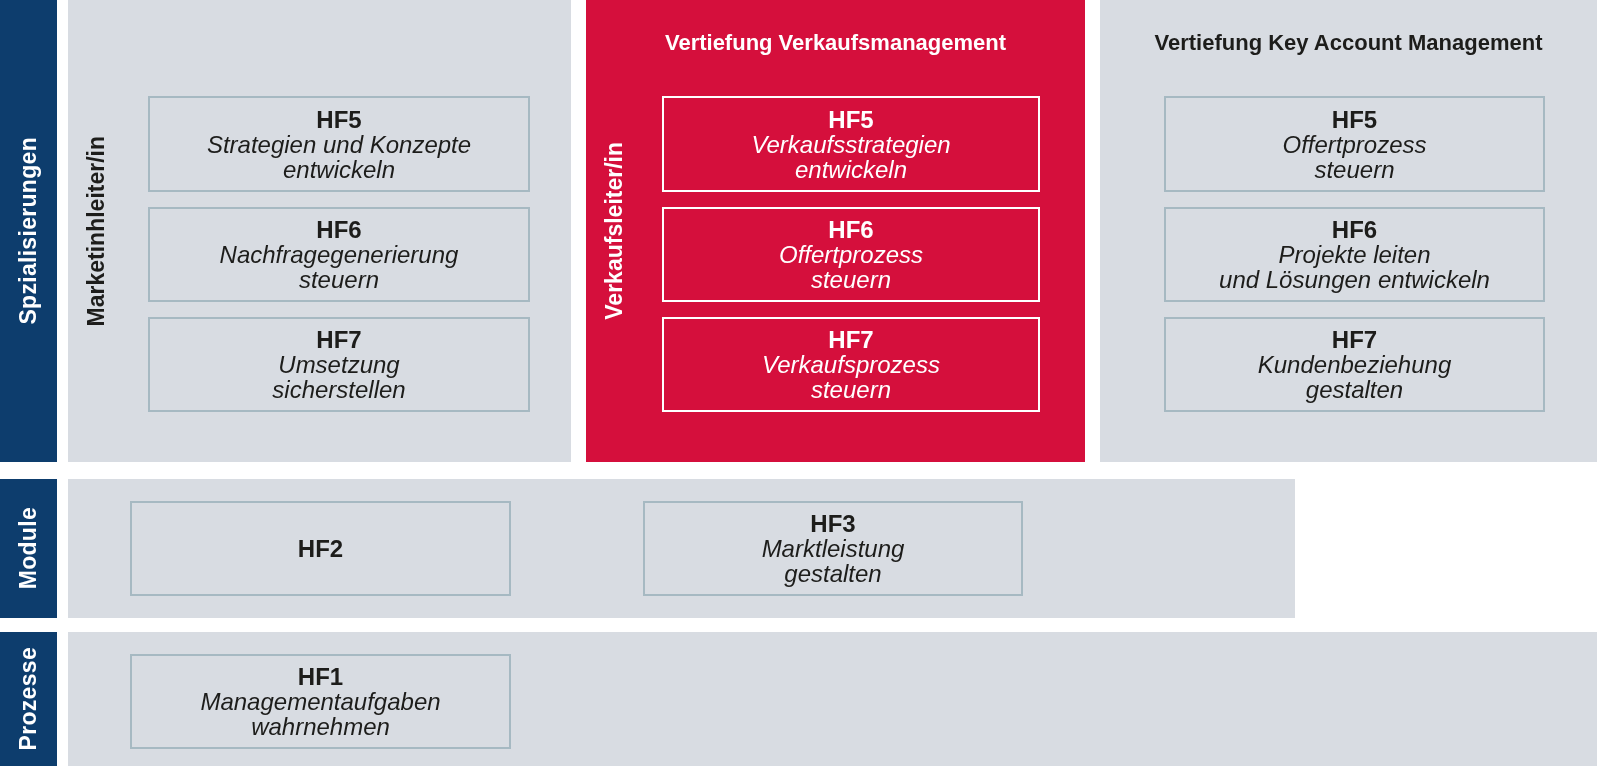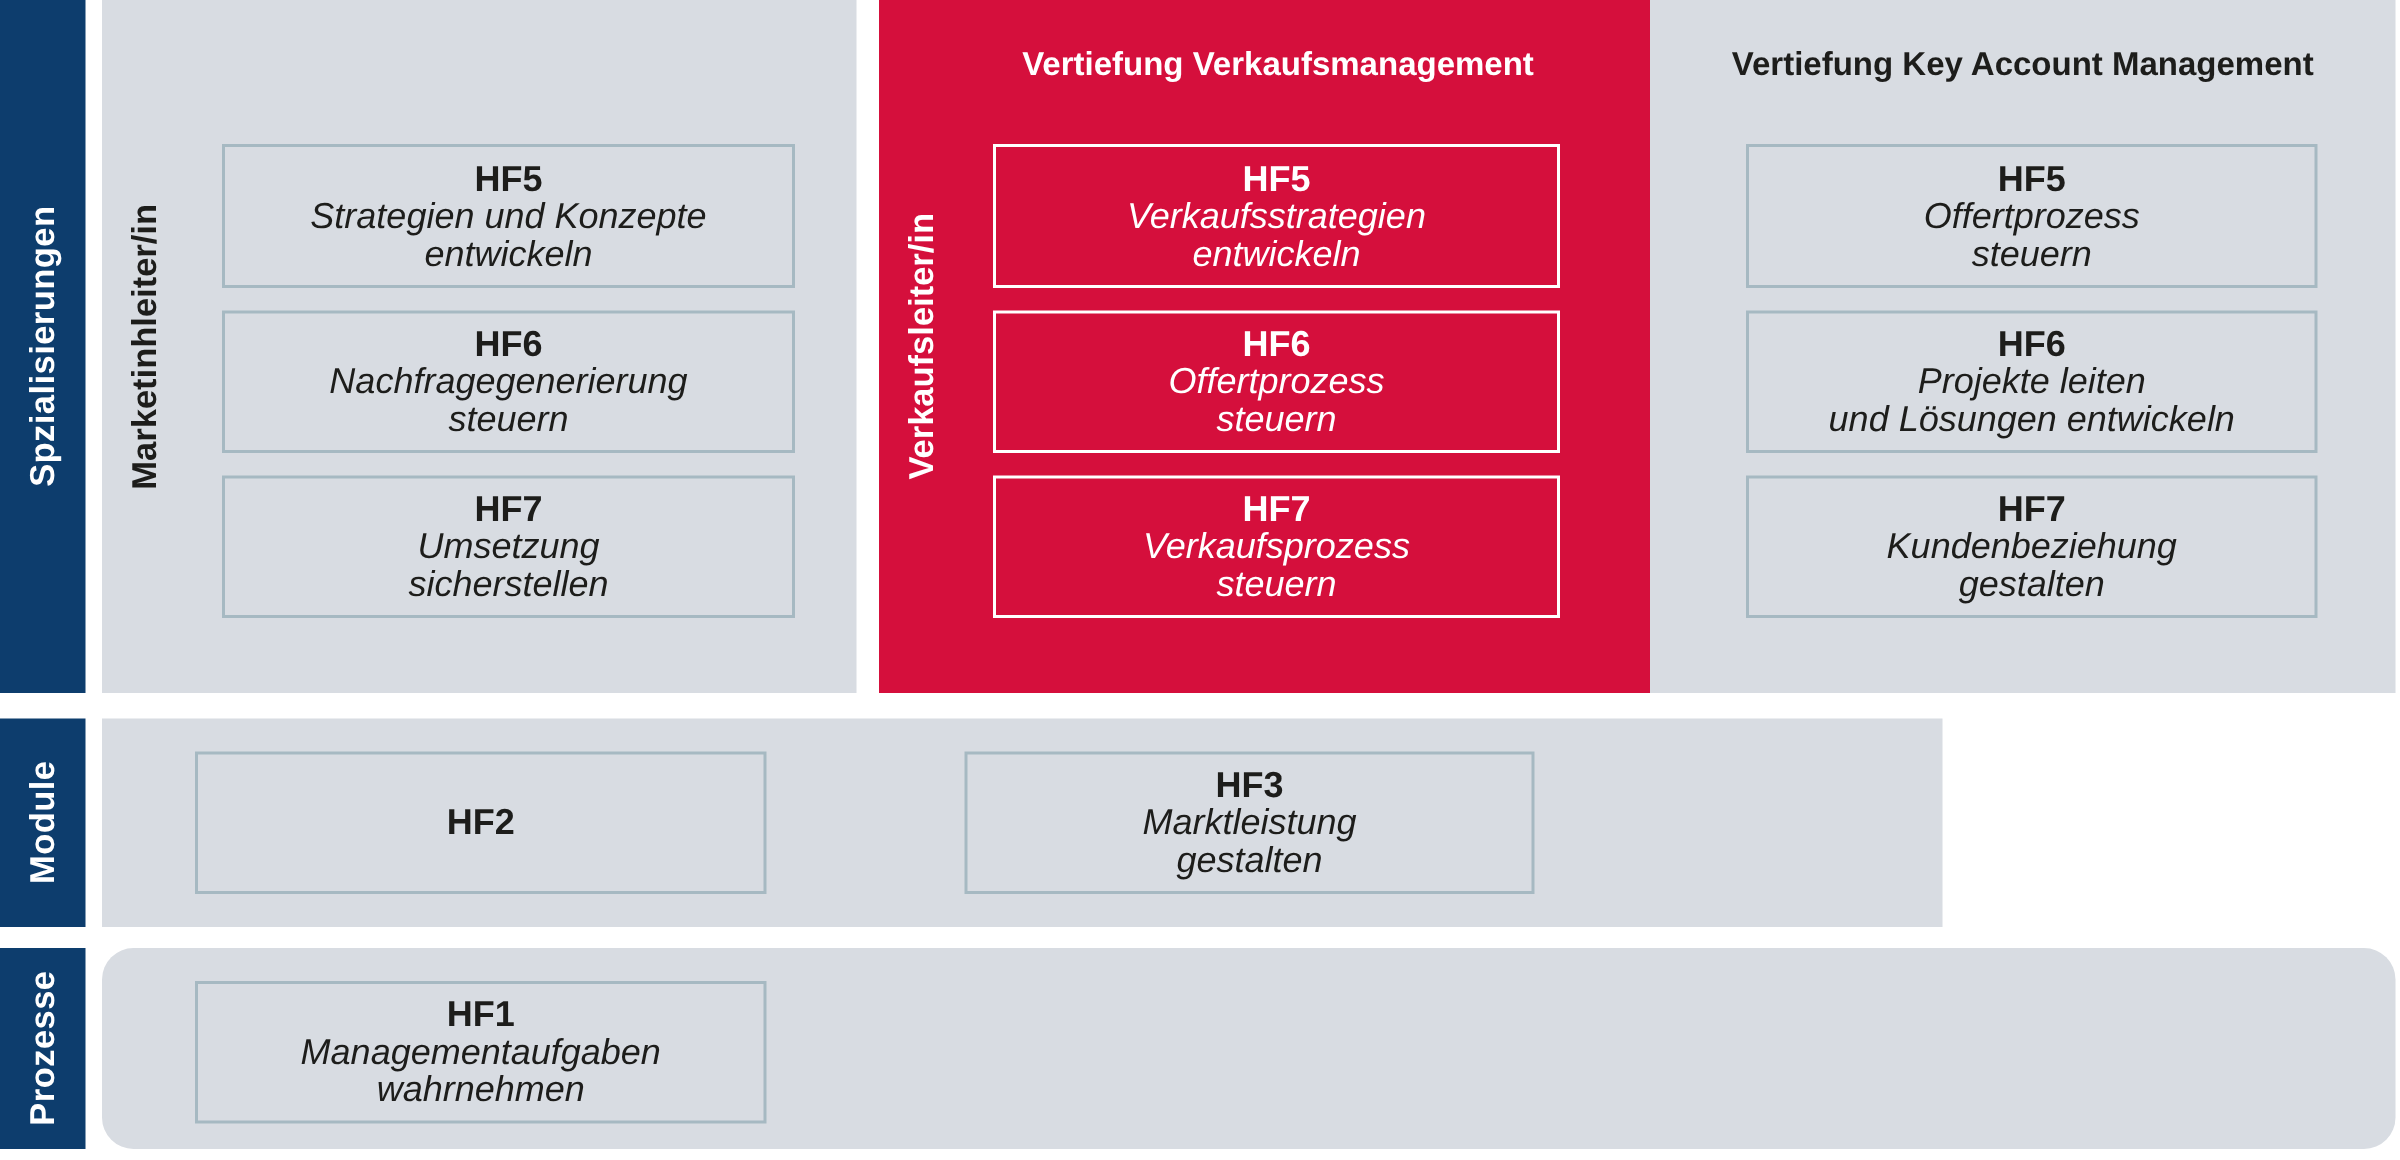--- a/index.html
+++ b/index.html
@@ -121,21 +121,21 @@
       <span class="hf-text">Nachfragegenerierung
 steuern</span>
     </div>
     <div class="hf-box" style="left:80px;top:317px;width:382px;height:95px;">
       <span class="hf-code">HF7</span>
       <span class="hf-text">Umsetzung
 sicherstellen</span>
     </div>
   </div>
 
-  <div class="panel red" style="left:586px;top:0;width:499px;height:462px;padding-left:33px;">
+  <div class="panel red" style="left:586px;top:0;width:499px;height:462px;">
     <div class="panel-title">Vertiefung Verkaufsmanagement</div>
     <div class="panel-vlabel">
       <span class="vtext">Verkaufsleiter/in</span>
     </div>
     <div class="hf-box" style="left:76px;top:96px;width:378px;height:96px;">
       <span class="hf-code">HF5</span>
       <span class="hf-text">Verkaufsstrategien
 entwickeln</span>
     </div>
     <div class="hf-box" style="left:76px;top:207px;width:378px;height:95px;">
@@ -173,21 +173,21 @@
     <div class="hf-box" style="left:62px;top:22px;width:381px;height:95px;">
       <span class="hf-code">HF2</span>
     </div>
     <div class="hf-box" style="left:575px;top:22px;width:380px;height:95px;">
       <span class="hf-code">HF3</span>
       <span class="hf-text">Marktleistung
 gestalten</span>
     </div>
   </div>
 
-  <div class="panel" style="left:68px;top:632px;width:1529px;height:134px;border-radius:21px;">
+  <div class="panel" style="left:68px;top:632px;width:1529px;height:134px;">
     <div class="hf-box" style="left:62px;top:22px;width:381px;height:95px;">
       <span class="hf-code">HF1</span>
       <span class="hf-text">Managementaufgaben
 wahrnehmen</span>
     </div>
   </div>
 
 </div>
 
 </body></html>

